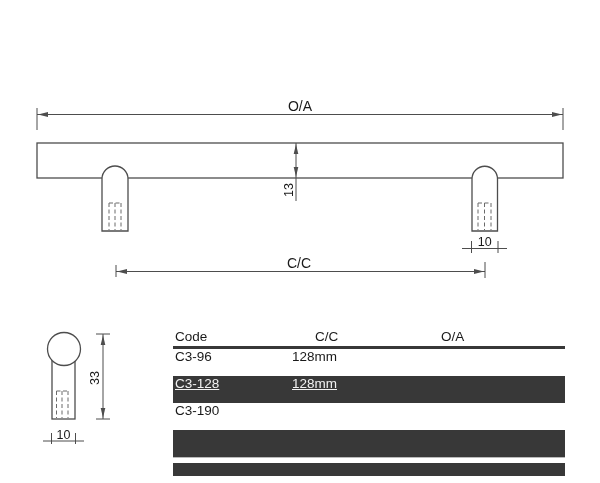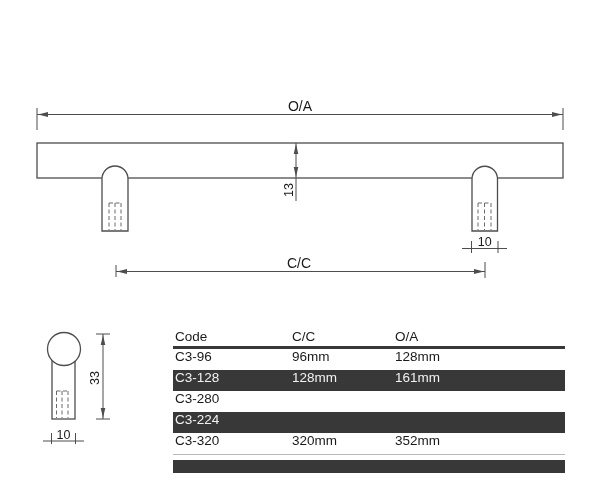--- a/index.html
+++ b/index.html
@@ -7,25 +7,25 @@
           font-family:"Liberation Sans",sans-serif;margin-top:48px;}
   .drawing{position:absolute;left:0;top:0;}
   svg text{font-family:"Liberation Sans",sans-serif;fill:#1a1a1a;}
   .dim-label{font-size:14px;}
   .dim-num{font-size:12.5px;}
 
   
   .spec-table{position:absolute;left:173px;top:280px;width:392px;
               font-size:13.5px;color:#1a1a1a;}
   .thead{display:grid;grid-template-columns:117px 103px 1fr;height:18px;
-         line-height:18px;padding-left:2px;box-sizing:border-box;}
+         line-height:18px;padding-left:2px;box-sizing:border-box;gap:23px;}
   .rule{height:3px;background:var(--dark,#383838);}
-  .row{display:grid;grid-template-columns:117px 103px 1fr;height:21px;
+  .row{display:grid;grid-template-columns:117px 103px 1fr;height:27px;
        line-height:15.6px;padding-left:2px;box-sizing:border-box;}
-  .row.dark{background:var(--dark,#383838);color:var(--dark-text,#f2f2f2);}
+  .row.dark{background:var(--dark,#383838);color:var(--dark-text,#f2f2f2);text-decoration:underline;}
   .endline{height:1px;background:#b9b9b9;}
   .band{height:13px;background:var(--dark,#383838);margin-top:5px;}
 </style>
 </head>
 <body>
 
 <div class="screen">
 
   <svg class="drawing" width="600" height="483" viewBox="0 0 600 483">
 
@@ -115,36 +115,28 @@
   <div class="spec-table">
     <div class="thead">
       <span>Code</span>
       <span>C/C</span>
       <span>O/A</span>
     </div>
     <div class="rule"></div>
 
     <div class="row">
       <span>C3-96</span>
-      <span>96mm</span>
       <span>128mm</span>
     </div>
     <div class="row dark">
       <span>C3-128</span>
       <span>128mm</span>
-      <span>161mm</span>
     </div>
     <div class="row">
-      <span>C3-280</span>
+      <span>C3-190</span>
     </div>
     <div class="row dark">
-      <span>C3-224</span>
-    </div>
-    <div class="row">
-      <span>C3-320</span>
-      <span>320mm</span>
-      <span>352mm</span>
     </div>
 
     <div class="endline"></div>
     <div class="band"></div>
   </div>
 </div>
 
 </body></html>

